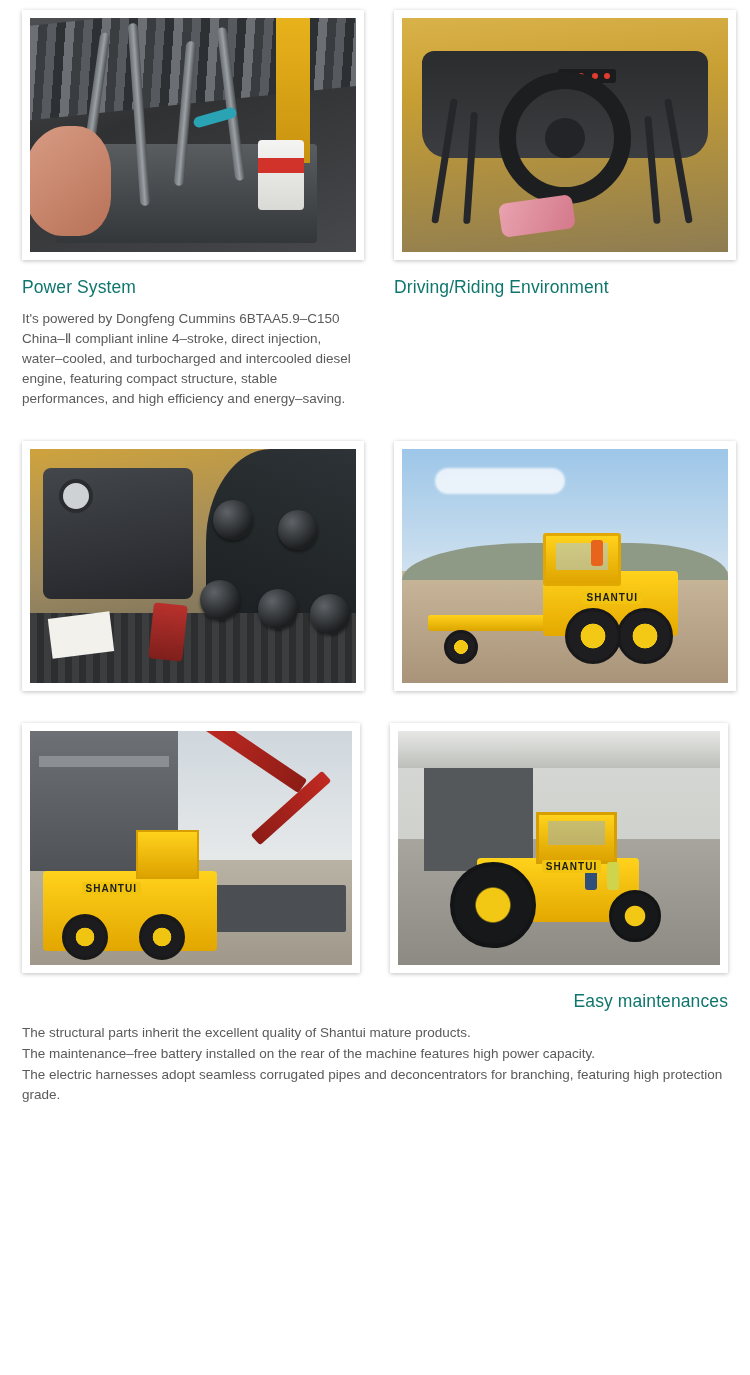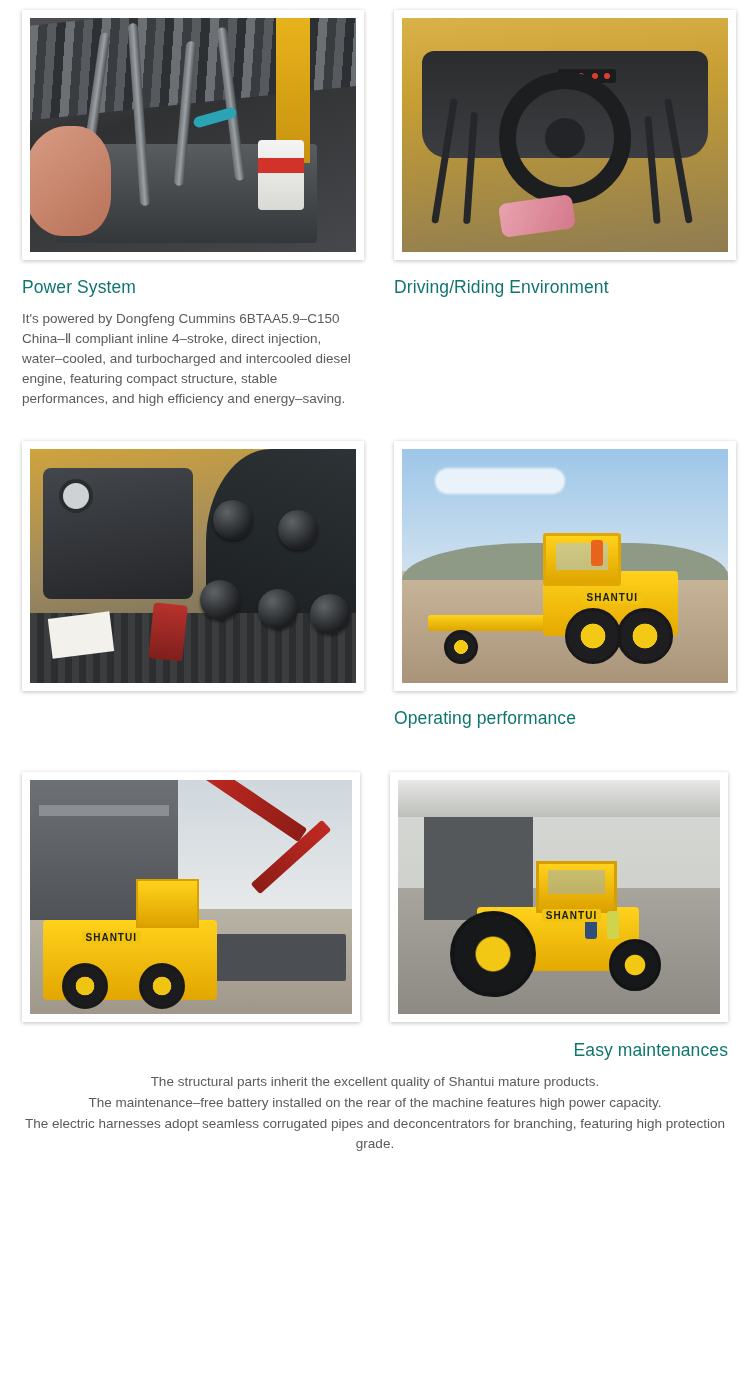--- a/index.html
+++ b/index.html
@@ -68,21 +68,21 @@
 
   
   .wide {
     padding: 32px 22px 0 22px;
   }
   .wide .photos {
     display: flex;
     gap: 30px;
   }
   .wide h3 { margin-top: 18px; text-align: right; }
-  .wide .lines p { margin: 0 0 1px 0; text-align: center; }
+  .wide .lines p { margin: 0 0 1px 0; }
 
   
 
   
   .ph-engine {
     background:
       linear-gradient(160deg, #4d4f52 0%, #2f3133 40%, #46484b 100%);
   }
   .ph-engine::before {
     content:"";
@@ -402,21 +402,20 @@
             <div class="body"></div>
             <div class="cabin"></div>
             <div class="worker"></div>
             <div class="wheel" style="right:6%"></div>
             <div class="wheel" style="right:26%"></div>
             <div class="wheel" style="left:6%;width:34px;height:34px"></div>
             <span class="brand" style="right:18%;bottom:48%">SHANTUI</span>
           </div>
         </div>
       </div>
-      <h3>Operating performance</h3>
     </div>
 
   </div>
 
   <div class="wide">
     <div class="photos">
 
       <div class="photo-frame">
         <div class="photo ph-crane">
           <div class="shed"></div>

